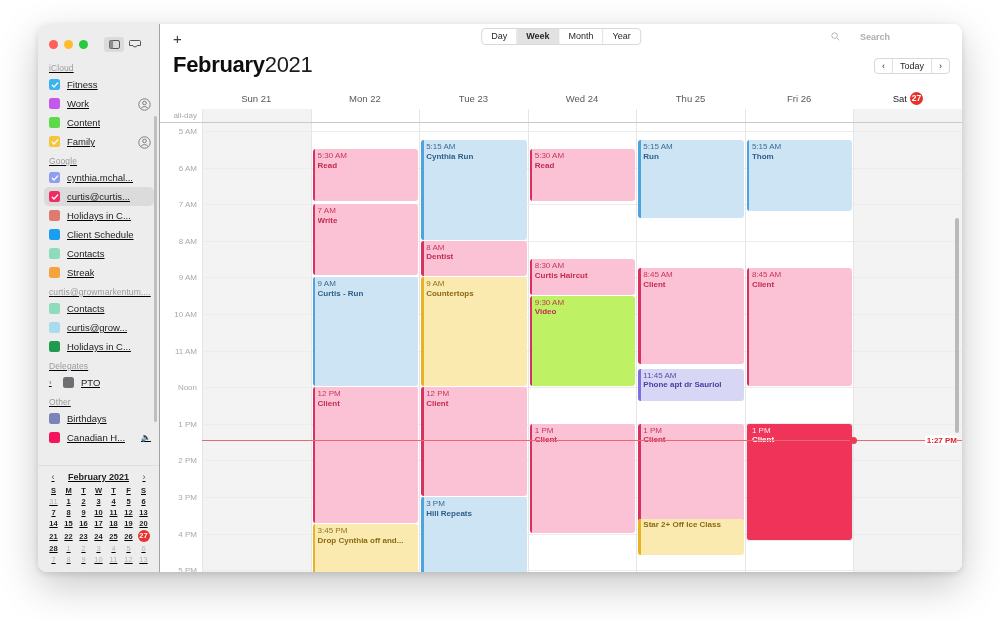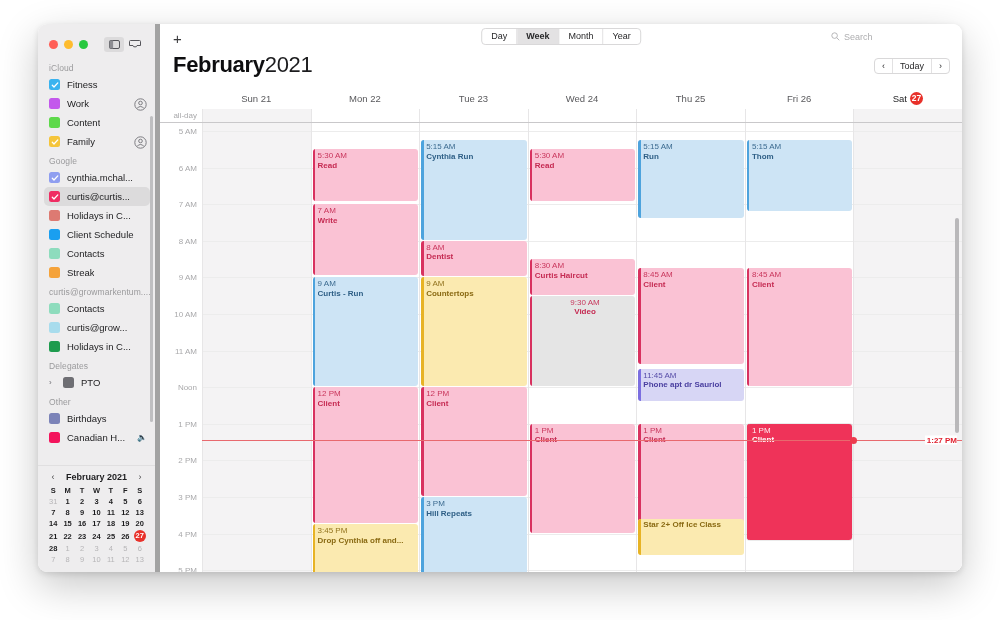--- a/index.html
+++ b/index.html
@@ -19,23 +19,23 @@
     border-radius: 9px;
     box-shadow: 0 14px 40px rgba(0,0,0,.22), 0 2px 6px rgba(0,0,0,.12);
     overflow: hidden;
     display: flex;
   }
 
   
   .sidebar {
     width: 122px; flex: 0 0 122px; height: 100%;
     background: #eeedee;
-    border-right: 5px solid #a3a3a3;
+    border-right: 1px solid #a3a3a3;
     position: relative;
-    display: flex; flex-direction: column;
+    display: flex; flex-direction: column; text-decoration: underline;
   }
   .traffic { display:flex; align-items:center; gap:6px; padding:10px 0 0 11px; height:30px;}
   .dot { width:9px; height:9px; border-radius:50%; }
   .dot.red{background:#ff5f57;} .dot.yellow{background:#febc2e;} .dot.green{background:#28c840;}
 
   .seg-group { display:flex; margin-left:10px; gap:1px; }
   .seg-btn {
     width:20px; height:15px; border-radius:3px;
     display:flex; align-items:center; justify-content:center;
   }
@@ -97,22 +97,23 @@
     display:flex; border:1px solid #d9d8d9; border-radius:4px; overflow:hidden; height:17px;
   }
   .view-seg div {
     font-size:9px; color:#28282a; padding:0 9px; line-height:15px;
     border-right:1px solid #e2e1e2;
   }
   .view-seg div:last-child{border-right:none;}
   .view-seg div.active { background:#e3e2e3; font-weight:bold;}
   .search {
     position:absolute; right:12px; top:4px; width:125px; height:17px;
-    border-radius:4px; display:flex; align-items:center; gap:4px; padding-left:5px;
+    border-radius:4px; display:flex; align-items:center; gap:20px; padding-left:5px;
     border:1px solid transparent;
+    font-weight:bold;
   }
   .search span.txt{ font-size:9px; color:#aeaeb0;}
 
   .titlebar { height:36px; flex:0 0 36px; position:relative; }
   .month-title {
     position:absolute; left:13px; top:0px;
     font-size:22px; color:#0e0e10; letter-spacing:-.3px;
   }
   .month-title b { font-weight:bold; }
   .month-title span.year { font-weight:normal; color:#1c1c1e; }
@@ -590,21 +591,21 @@
                 <div class="ev" style="top: 26.3px; height: 52.07px; background: rgb(250, 194, 212); color: rgb(197, 42, 82);">
                   <span class="bar" style="background: rgb(216, 49, 95);"></span>
                   <span class="etime">5:30 AM</span>
                   <span class="etitle">Read</span>
                 </div>
                 <div class="ev" style="top: 136.1px; height: 35.6px; background: rgb(250, 194, 212); color: rgb(197, 42, 82);">
                   <span class="bar" style="background: rgb(216, 49, 95);"></span>
                   <span class="etime">8:30 AM</span>
                   <span class="etitle">Curtis Haircut</span>
                 </div>
-                <div class="ev" style="top: 172.7px; height: 90.5px; background: #e5e5e5; color: rgb(197, 42, 82); text-align: center;">
+                <div class="ev" style="top: 172.7px; height: 90.5px; background: #bef264; color: rgb(197, 42, 82);">
                   <span class="bar" style="background: rgb(216, 49, 95);"></span>
                   <span class="etime">9:30 AM</span>
                   <span class="etitle">Video</span>
                 </div>
                 <div class="ev" style="top: 300.8px; height: 108.8px; background: rgb(250, 194, 212); color: rgb(197, 42, 82);">
                   <span class="bar" style="background: rgb(216, 49, 95);"></span>
                   <span class="etime">1 PM</span>
                   <span class="etitle">Client</span>
                 </div>
               </div>

